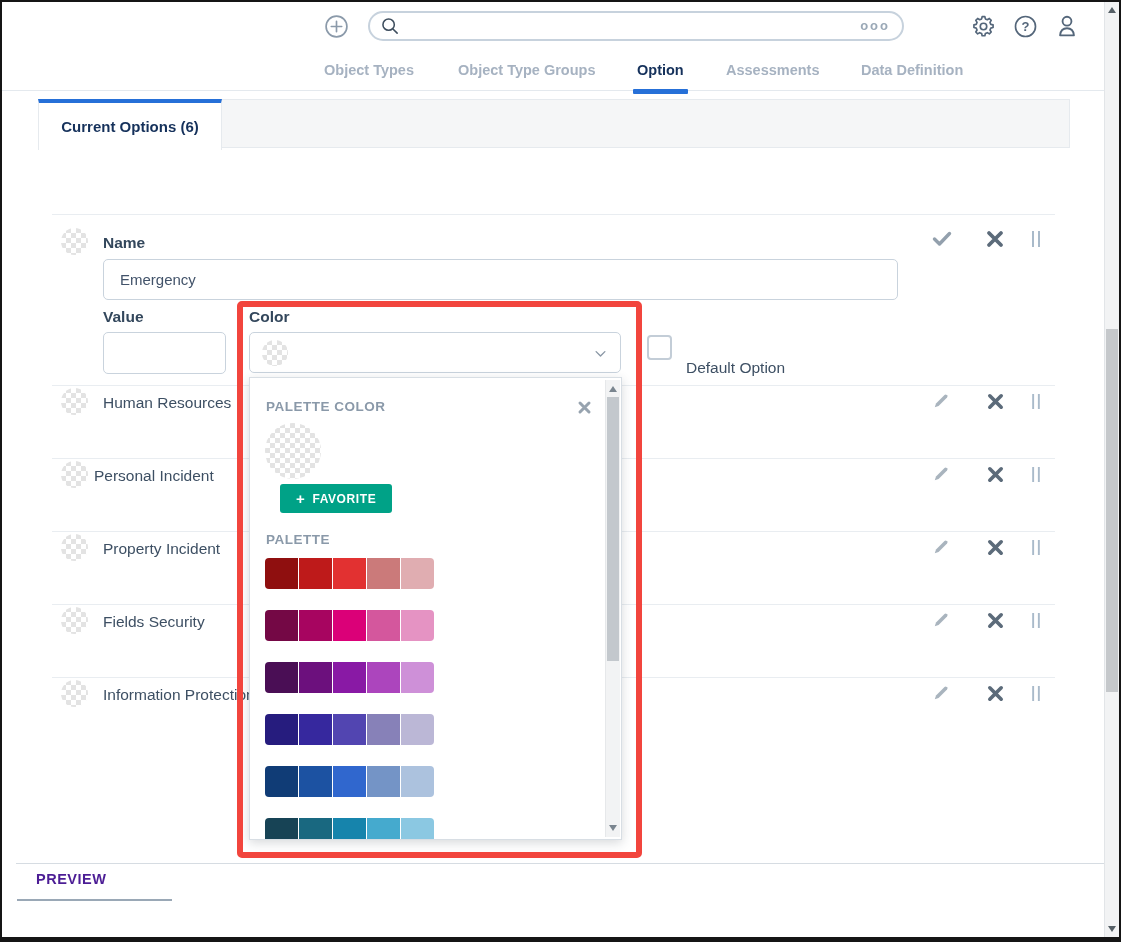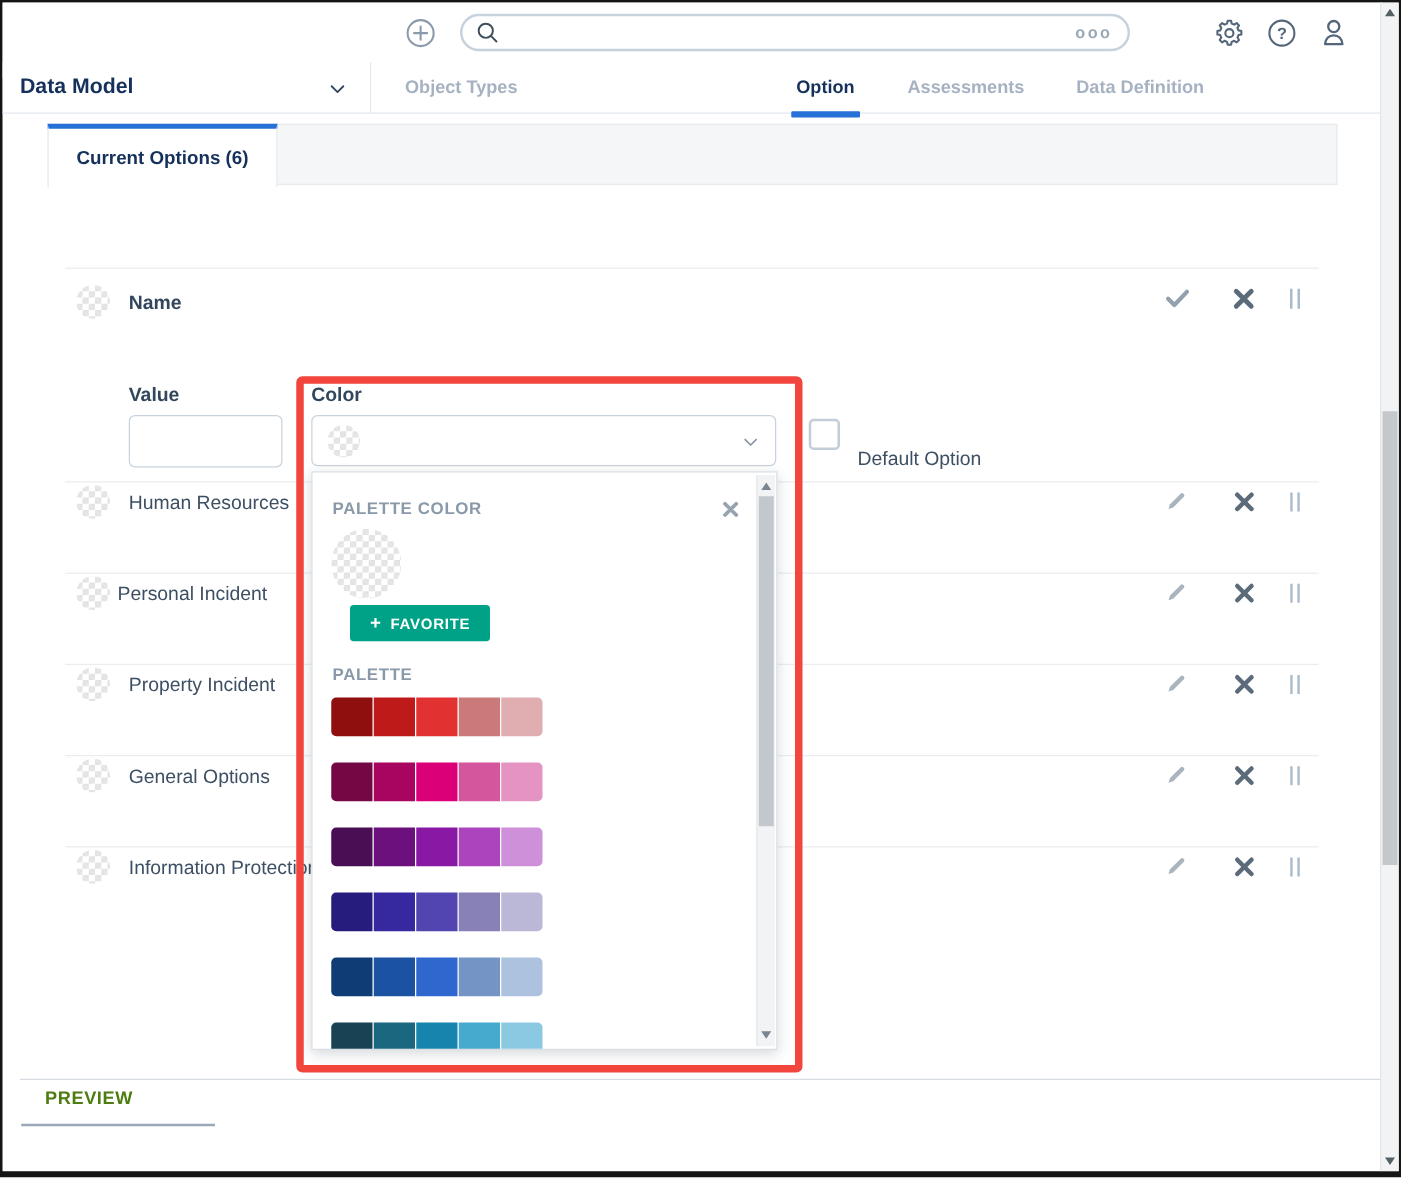--- a/index.html
+++ b/index.html
@@ -100,21 +100,21 @@
   .tri-down { width:0; height:0; border-left:4px solid transparent; border-right:4px solid transparent; border-top:6px solid #7A858F; position:absolute; left:3px; bottom:6px; }
 
   
   .annotation-box {
     position:absolute; left:235px; top:299px; width:405px; height:557px;
     border:6px solid var(--annotation-red); border-radius:5px;
     z-index:30; pointer-events:none;
   }
 
   
-  .preview-heading { font-size:14.5px; font-weight:700; color:#4d7c0f; letter-spacing:.5px; }
+  .preview-heading { font-size:14.5px; font-weight:700; color:#4c1d95; letter-spacing:.5px; }
 
   
   .page-scroll { position:absolute; right:0; top:0; width:15px; height:100%; background:#F2F3F4; border-left:1px solid #E2E5E8; z-index:40; }
   .page-scroll .thumb { position:absolute; left:1px; right:1px; top:327px; height:363px; background:#C5C8CB; }
   .page-scroll .tri-up { left:3px; top:5px; border-bottom-color:#555F66; }
   .page-scroll .tri-down { left:3px; bottom:5px; border-top-color:#555F66; }
 </style>
 </head>
 <body>
 
@@ -151,29 +151,22 @@
     </span>
     <span class="icon-btn" style="left:1052px; top:11px;">
       <svg width="26" height="26" viewBox="0 0 24 24" fill="none" stroke="#54667A" stroke-width="1.7" stroke-linecap="round">
         <circle cx="12" cy="7.6" r="4.1"></circle>
         <path d="M5.6 20.6c.4-4.1 2.9-6.5 6.4-6.5s6 2.4 6.4 6.5z" stroke-linejoin="round"></path>
       </svg>
     </span>
   </header>
 
   <nav class="navbar">
-    <div class="module-select">
-      <span class="module-label">Data Model</span>
-      <span class="module-chevron">
-        <svg width="16" height="16" viewBox="0 0 24 24" fill="none" stroke="#33475C" stroke-width="2.2" stroke-linecap="round" stroke-linejoin="round">
-          <path d="M5 9l7 7 7-7"></path>
-        </svg>
-      </span>
-    </div>
     <div class="nav-item" style="left:322px;">Object Types</div>
+    <div class="nav-item" style="left:456px;">Object Type Groups</div>
     <div class="nav-item active" style="left:635px;"><span>Option</span><span class="nav-underline"></span></div>
     <div class="nav-item" style="left:724px;">Assessments</div>
     <div class="nav-item" style="left:859px;">Data Definition</div>
   </nav>
 
   <div class="tabstrip">
     <div class="tab-active">Current Options (6)</div>
   </div>
 
   <div class="separator" style="top:212px;"></div>
@@ -189,20 +182,21 @@
     <svg width="20" height="20" viewBox="0 0 20 20" fill="none" stroke="#5C6B7A" stroke-width="3.8" stroke-linecap="round">
         <path d="M4 4l12 12M16 4L4 16"></path>
       </svg>
   </span>
   <span class="abs" style="left:1026px; top:227px;">
     <svg width="16" height="20" viewBox="0 0 16 20" fill="none" stroke="#A9BACA" stroke-width="2">
         <path d="M5 2v16M11 2v16"></path>
       </svg>
   </span>
 
+  <input class="text-input abs" style="left: 101px; top: 257px; width: 795px; height: 41px;" value="Emergency">
 
   <span class="field-label abs" style="left:101px; top:306px;">Value</span>
   <input class="text-input abs" style="left: 101px; top: 330px; width: 123px; height: 42px;" value="">
 
   <span class="checkbox" style="left:645px; top:333px;"></span>
   <span class="option-label abs" style="left:684px; top:337px;margin-top:20px;">Default Option</span>
 
   <div class="separator" style="top:383px;"></div>
   <div class="checker abs" style="left:59px; top:386px; width:27px; height:27px;"></div>
   <span class="option-label abs" style="left:101px; top:392px;">Human Resources</span>
@@ -255,21 +249,21 @@
       </svg>
     </span>
   <span class="abs" style="left:1026px; top:536px;">
       <svg width="16" height="19" viewBox="0 0 16 20" fill="none" stroke="#A9BACA" stroke-width="2">
         <path d="M5 2v16M11 2v16"></path>
       </svg>
     </span>
 
   <div class="separator" style="top:602px;"></div>
   <div class="checker abs" style="left:59px; top:605px; width:27px; height:27px;"></div>
-  <span class="option-label abs" style="left:101px; top:611px;">General Options</span>
+  <span class="option-label abs" style="left:101px; top:611px;">Fields Security</span>
   <span class="abs" style="left:930px; top:608px;">
       <svg width="19" height="19" viewBox="0 0 24 24">
         <path d="M3.5 20.5l1.6-4.8L15.8 5a2 2 0 0 1 2.8 0l.4.4a2 2 0 0 1 0 2.8L8.3 18.9 3.5 20.5z" fill="#A9B4BE"></path>
       </svg>
     </span>
   <span class="abs" style="left:984px; top:609px;">
       <svg width="19" height="19" viewBox="0 0 20 20" fill="none" stroke="#5C6B7A" stroke-width="3.8" stroke-linecap="round">
         <path d="M4 4l12 12M16 4L4 16"></path>
       </svg>
     </span>

